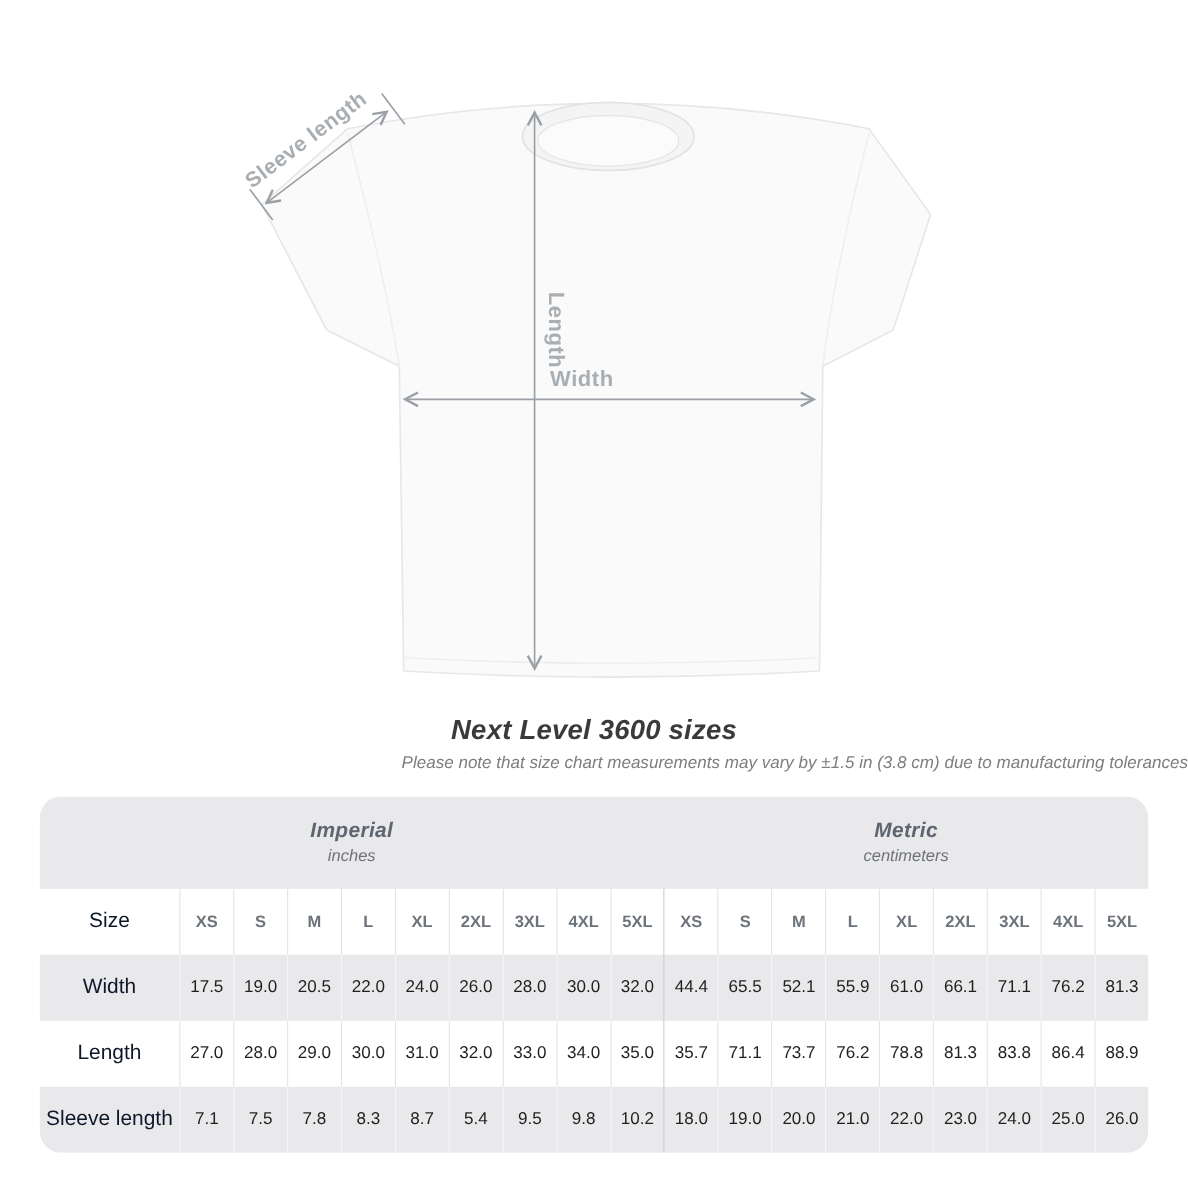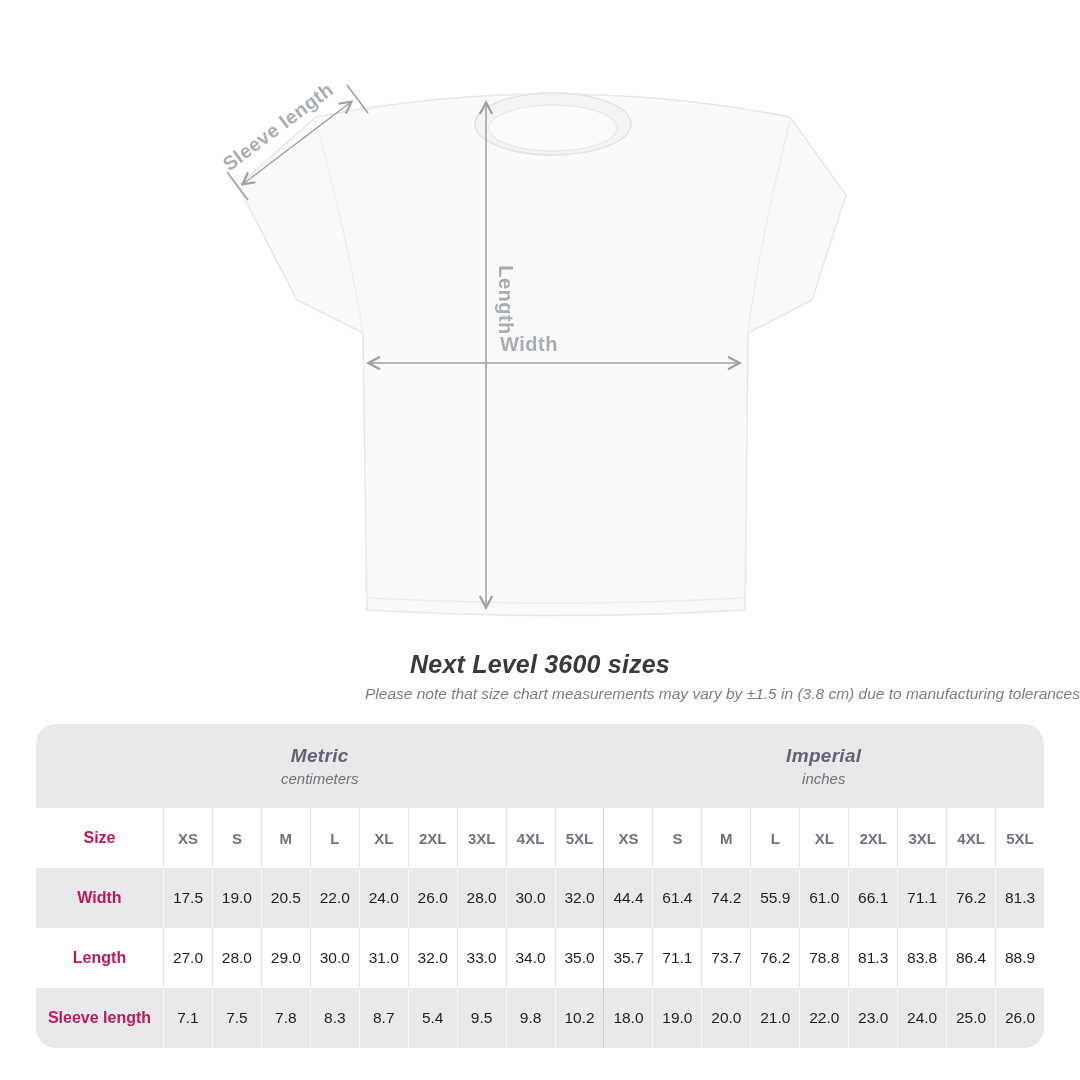--- a/index.html
+++ b/index.html
@@ -36,21 +36,21 @@
   .band-name{font-size:19px;font-weight:bold;font-style:italic;color:#5f6670;letter-spacing:.3px;}
   .band-unit{font-size:15px;font-style:italic;color:#6d737a;}
 
   .row{display:grid;grid-template-columns:127px repeat(18,1fr);height:60px;--sep:#e3e3e5;}
   .row.alt{background:#e9e9eb;--sep:#f6f6f8;}
   .cell{
     display:flex;align-items:center;justify-content:center;
     border-left:1px solid var(--sep);
     font-size:15.5px;color:#1f1f1f;overflow:hidden;
   }
-  .cell.lab{border-left:none;font-size:16px;font-weight:bold;color:#be185d;}
+  .cell.lab{border-left:none;font-size:19px;font-weight:normal;color:#0f172a;}
   .cell.h{font-size:15px;font-weight:bold;color:#6d737a;}
   .cell.mstart{border-left:1px solid #cfcfd2;}
 </style>
 </head>
 <body>
 
 <div class="stage">
 
   <svg class="diagram" viewBox="0 0 1080 640">
     <defs>
@@ -90,26 +90,26 @@
     <text x="529" y="351" text-anchor="middle" font-size="20" font-weight="bold" fill="#a9aeb3" letter-spacing="0.5">Width</text>
   </svg>
 
   <div class="title">Next Level 3600 sizes</div>
   <div class="subtitle">Please note that size chart measurements may vary by ±1.5 in (3.8 cm) due to manufacturing tolerances</div>
 
   <div class="table">
 
     <div class="band">
       <div class="band-cell">
+        <div class="band-name">Imperial</div>
+        <div class="band-unit">inches</div>
+      </div>
+      <div class="band-cell">
         <div class="band-name">Metric</div>
         <div class="band-unit">centimeters</div>
-      </div>
-      <div class="band-cell">
-        <div class="band-name">Imperial</div>
-        <div class="band-unit">inches</div>
       </div>
     </div>
 
     <div class="row">
       <div class="cell lab">Size</div>
       <div class="cell h">XS</div>
       <div class="cell h">S</div>
       <div class="cell h">M</div>
       <div class="cell h">L</div>
       <div class="cell h">XL</div>
@@ -133,22 +133,22 @@
       <div class="cell">17.5</div>
       <div class="cell">19.0</div>
       <div class="cell">20.5</div>
       <div class="cell">22.0</div>
       <div class="cell">24.0</div>
       <div class="cell">26.0</div>
       <div class="cell">28.0</div>
       <div class="cell">30.0</div>
       <div class="cell">32.0</div>
       <div class="cell mstart">44.4</div>
-      <div class="cell">61.4</div>
-      <div class="cell">74.2</div>
+      <div class="cell">65.5</div>
+      <div class="cell">52.1</div>
       <div class="cell">55.9</div>
       <div class="cell">61.0</div>
       <div class="cell">66.1</div>
       <div class="cell">71.1</div>
       <div class="cell">76.2</div>
       <div class="cell">81.3</div>
     </div>
 
     <div class="row">
       <div class="cell lab">Length</div>

